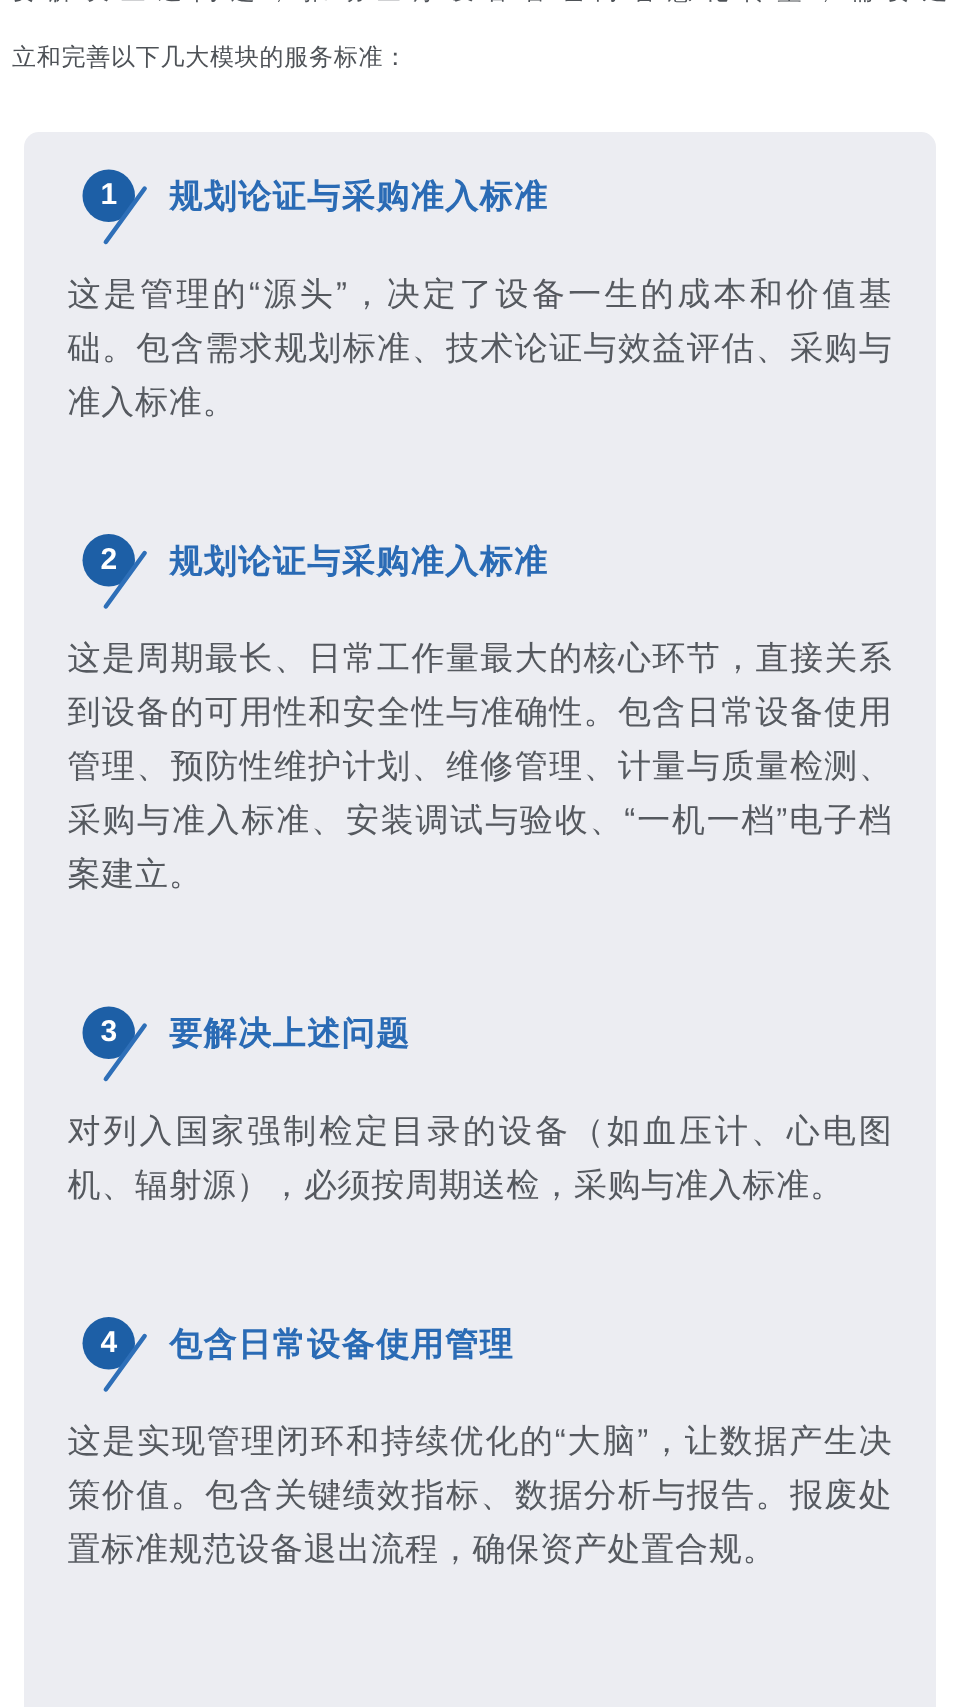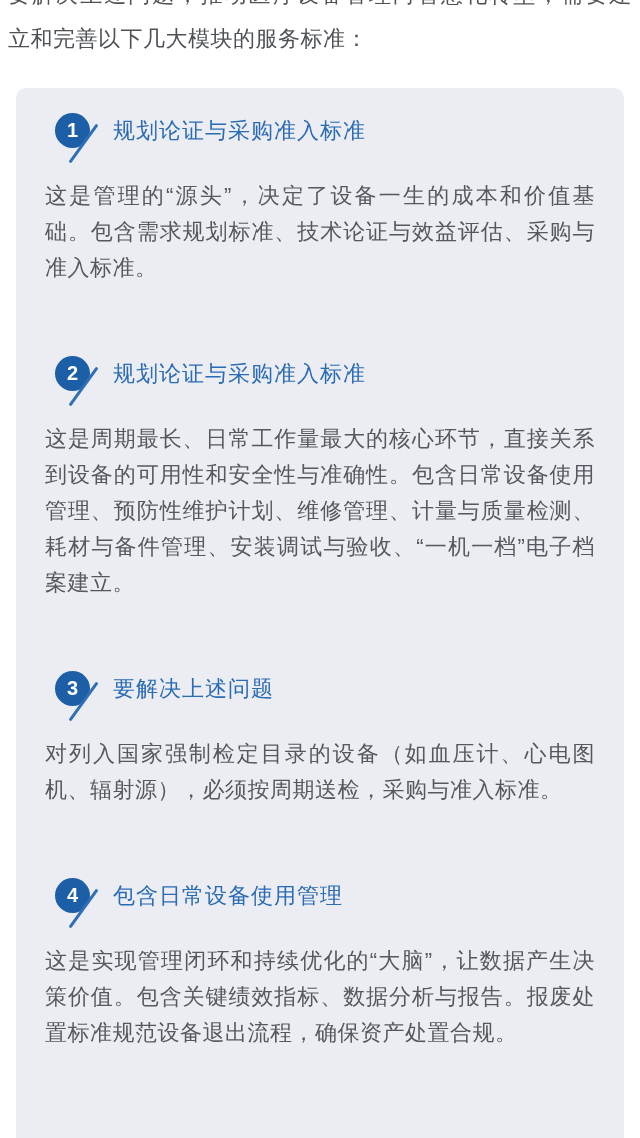--- a/index.html
+++ b/index.html
@@ -7,21 +7,21 @@
     width: 640px;
     height: 1138px;
     overflow: hidden;
     background: #ffffff;
     font-family: "Liberation Sans", sans-serif;
   }
   
   .intro { margin: 0 8px; }
   .intro-line {
     margin: 0;
-    font-size: 22px;
+    font-size: 16px;
     line-height: 44px;
     color: #4e5257;
     text-align: justify;
     letter-spacing: 0.5px;
   }
   .intro-line-1 {
     margin-top: -27px;          
     text-align-last: justify;   
   }
   
@@ -69,21 +69,21 @@
     width: 3px;
     height: 47px;
     background: #2e6fb8;
     border-radius: 1.5px;
     transform: rotate(36deg);
     z-index: 2;
   }
   .module-title {
     margin: 0 0 0 23px;
     font-size: 22px;
-    font-weight: 400;
+    font-weight: 700;
     color: #2a6bb5;
     letter-spacing: 1px;
     white-space: nowrap;
   }
   .module-body {
     margin: 30px 0 0;
     font-size: 22px;
     line-height: 36px;
     color: #55595f;
     text-align: justify;
@@ -118,21 +118,21 @@
     <div class="module">
       <div class="module-header">
         <div class="badge">
           <div class="badge-circle">
             <span>2</span>
           </div>
           <div class="badge-slash"></div>
         </div>
         <h2 class="module-title">规划论证与采购准入标准</h2>
       </div>
-      <p class="module-body">这是周期最长、日常工作量最大的核心环节，直接关系到设备的可用性和安全性与准确性。包含日常设备使用管理、预防性维护计划、维修管理、计量与质量检测、耗材与备件管理、安装调试与验收、“一机一档”电子档案建立。</p>
+      <p class="module-body">这是周期最长、日常工作量最大的核心环节，直接关系到设备的可用性和安全性与准确性。包含日常设备使用管理、预防性维护计划、维修管理、计量与质量检测、采购与准入标准、安装调试与验收、“一机一档”电子档案建立。</p>
     </div>
 
     <div class="module">
       <div class="module-header">
         <div class="badge">
           <div class="badge-circle">
             <span>3</span>
           </div>
           <div class="badge-slash"></div>
         </div>

